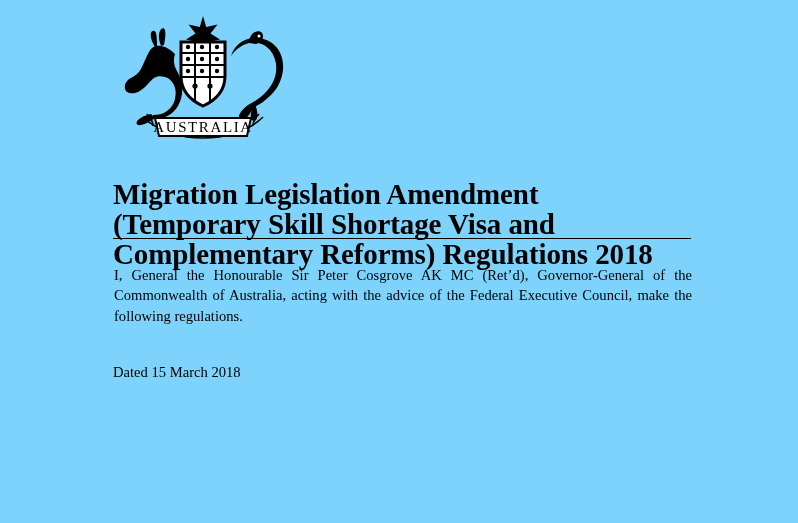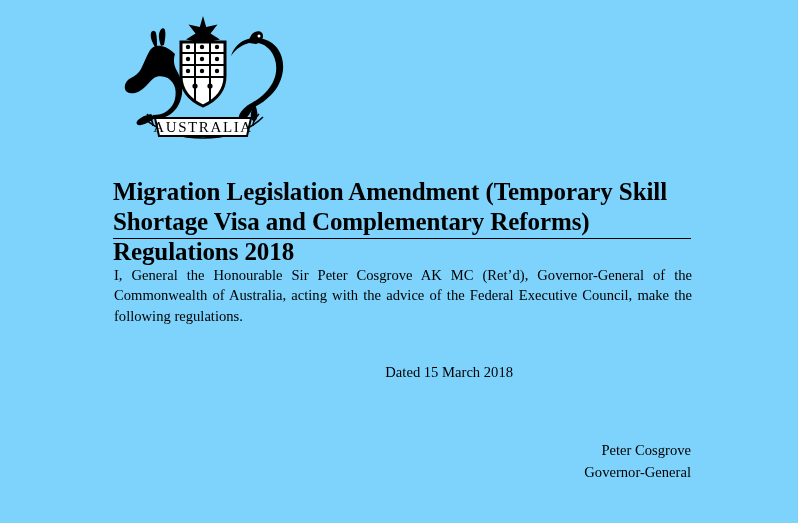--- a/index.html
+++ b/index.html
@@ -30,21 +30,21 @@
   .crest-wrap svg {
     display: block;
   }
   .doc-title {
     position: absolute;
     left: 113px;
     top: 160px;
     width: 578px;
     font-family: "Liberation Serif", serif;
     font-weight: bold;
-    font-size: 25px;
+    font-size: 29px;
     line-height: 30px;
     letter-spacing: -0.1px;
     color: #000000;
   }
   .rule {
     position: absolute;
     left: 113px;
     top: 238px;
     width: 578px;
     height: 1px;
@@ -63,21 +63,20 @@
   }
   .dated {
     position: absolute;
     left: 113px;
     top: 347px;
     width: 400px;
     font-family: "Liberation Serif", serif;
     font-size: 14.6px;
     line-height: 20px;
     color: #000000;
-    text-align: right;
   }
   .signature-block {
     position: absolute;
     left: 291px;
     top: 439px;
     width: 400px;
     text-align: right;
     font-family: "Liberation Serif", serif;
     font-size: 14.6px;
     line-height: 22px;
@@ -165,18 +164,14 @@
   </div>
 
   <h1 class="doc-title">Migration Legislation Amendment (Temporary Skill Shortage Visa and Complementary Reforms) Regulations 2018</h1>
 
   <div class="rule"></div>
 
   <p class="preamble">I, General the Honourable Sir Peter Cosgrove AK MC (Ret’d), Governor-General of the Commonwealth of Australia, acting with the advice of the Federal Executive Council, make the following regulations.</p>
 
   <p class="dated">Dated 15 March 2018</p>
 
-  <div class="signature-block">
-    <span class="sig-line">Peter Cosgrove</span>
-    <span class="sig-line">Governor-General</span>
-  </div>
 
 </div>
 
 </body></html>

